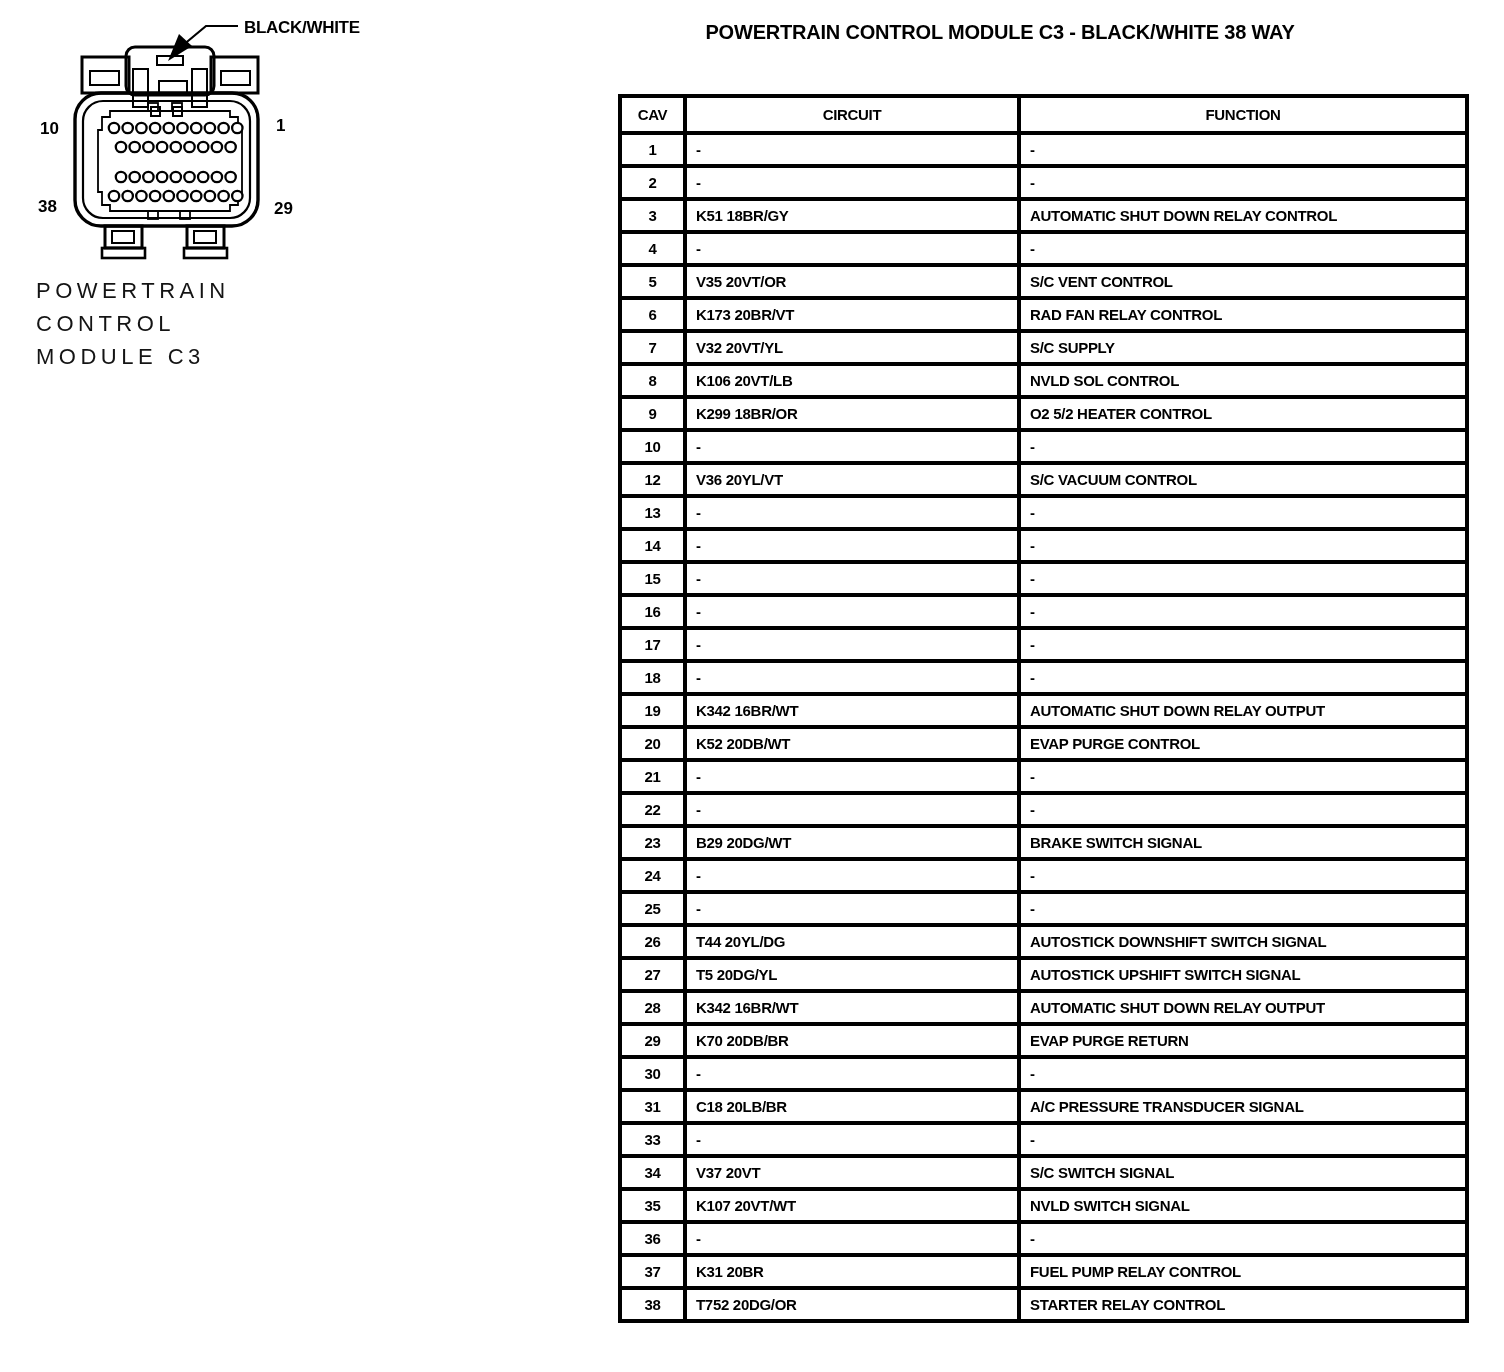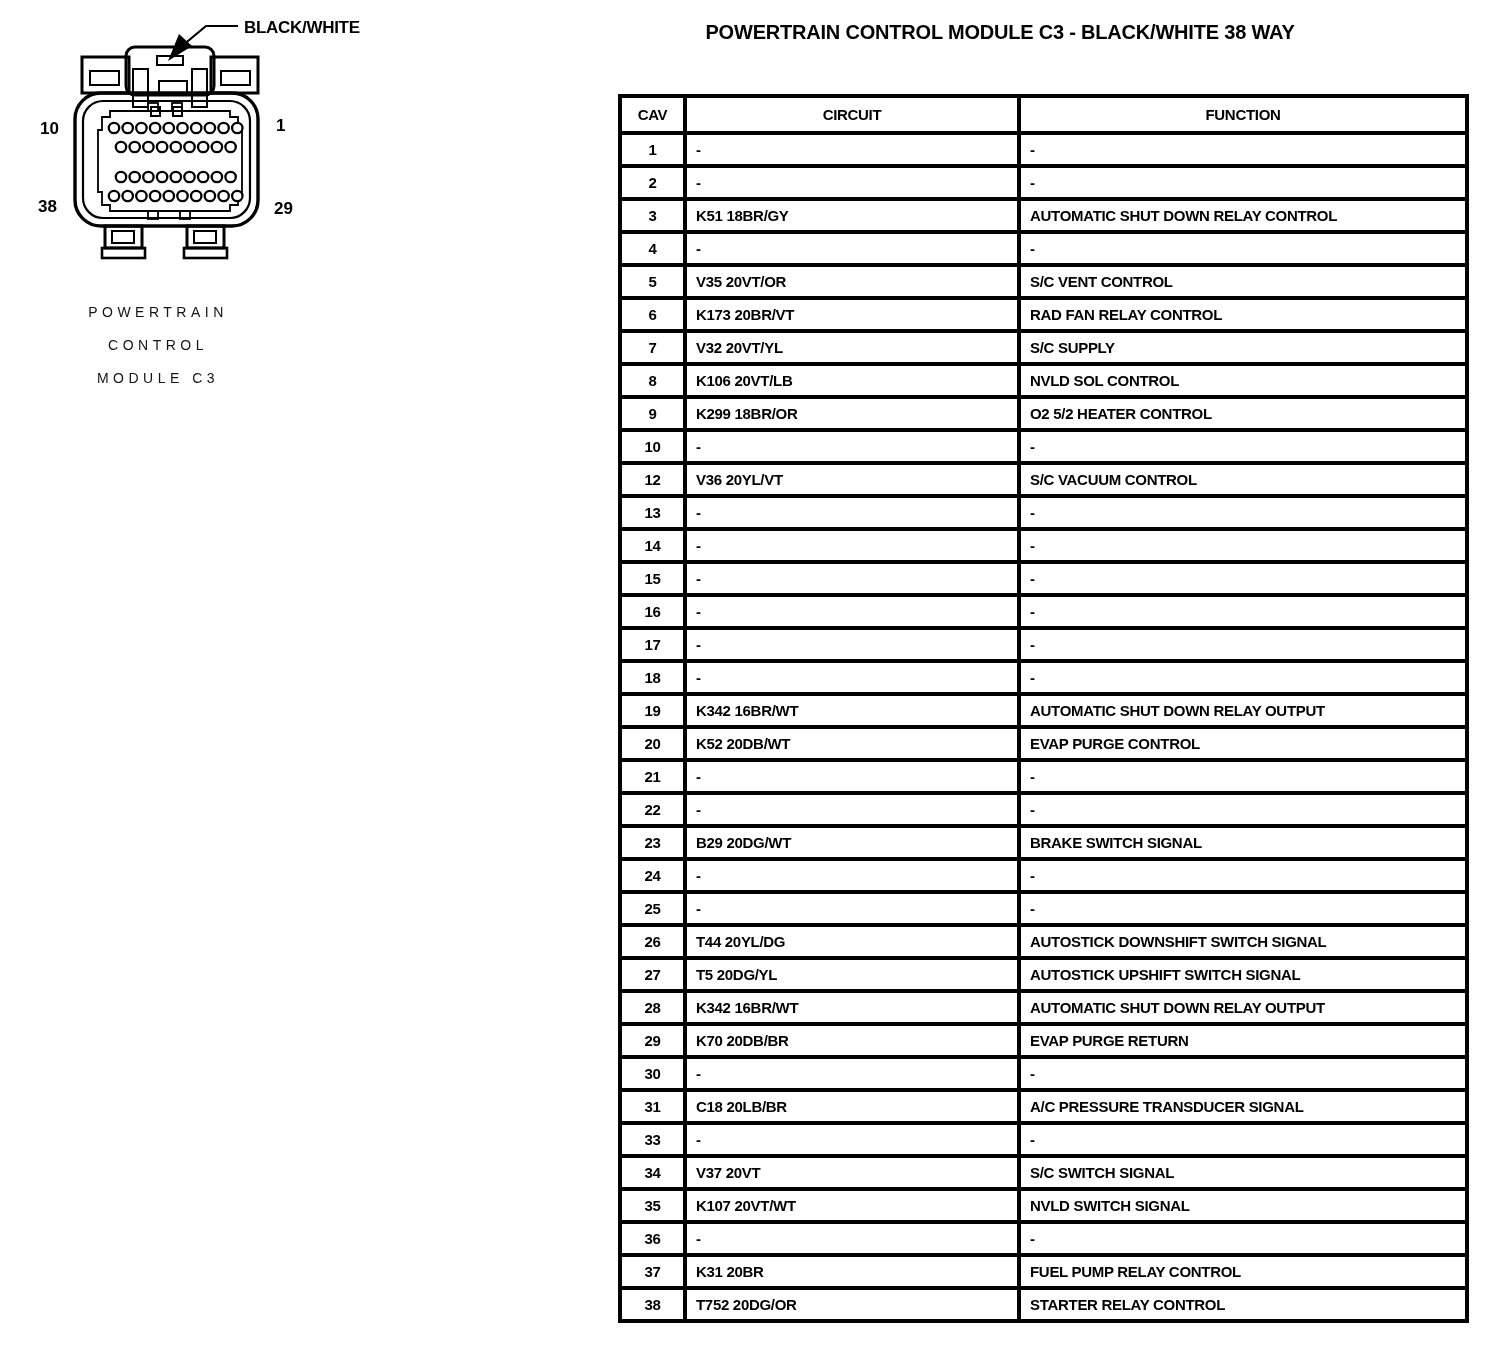--- a/index.html
+++ b/index.html
@@ -12,26 +12,25 @@
     overflow: hidden;
   }
 
   
   .figure-wrap { position: absolute; left: 8px; top: 0; width: 360px; height: 400px; padding-left: 12px; }
   .figure-wrap svg { display: block; }
   .svg-label { font-family: "Liberation Sans", sans-serif; fill: #000; }
 
   .caption {
     position: absolute; left: 28px; top: 274px; width: 244px;
-    text-align: center;
-    font-size: 14px; font-weight: 400;
+    text-align: left;
+    font-size: 22px; font-weight: 400;
     letter-spacing: 4.5px; line-height: 33px;
     color: #141414;
     white-space: nowrap;
-    margin-top: 22px;
   }
 
   
   .table-title {
     position: absolute; left: 778px; top: 21px; width: 444px;
     display: flex; justify-content: center;
     font-size: 20px; font-weight: 700; letter-spacing: -0.2px;
     white-space: nowrap;
   }
 

